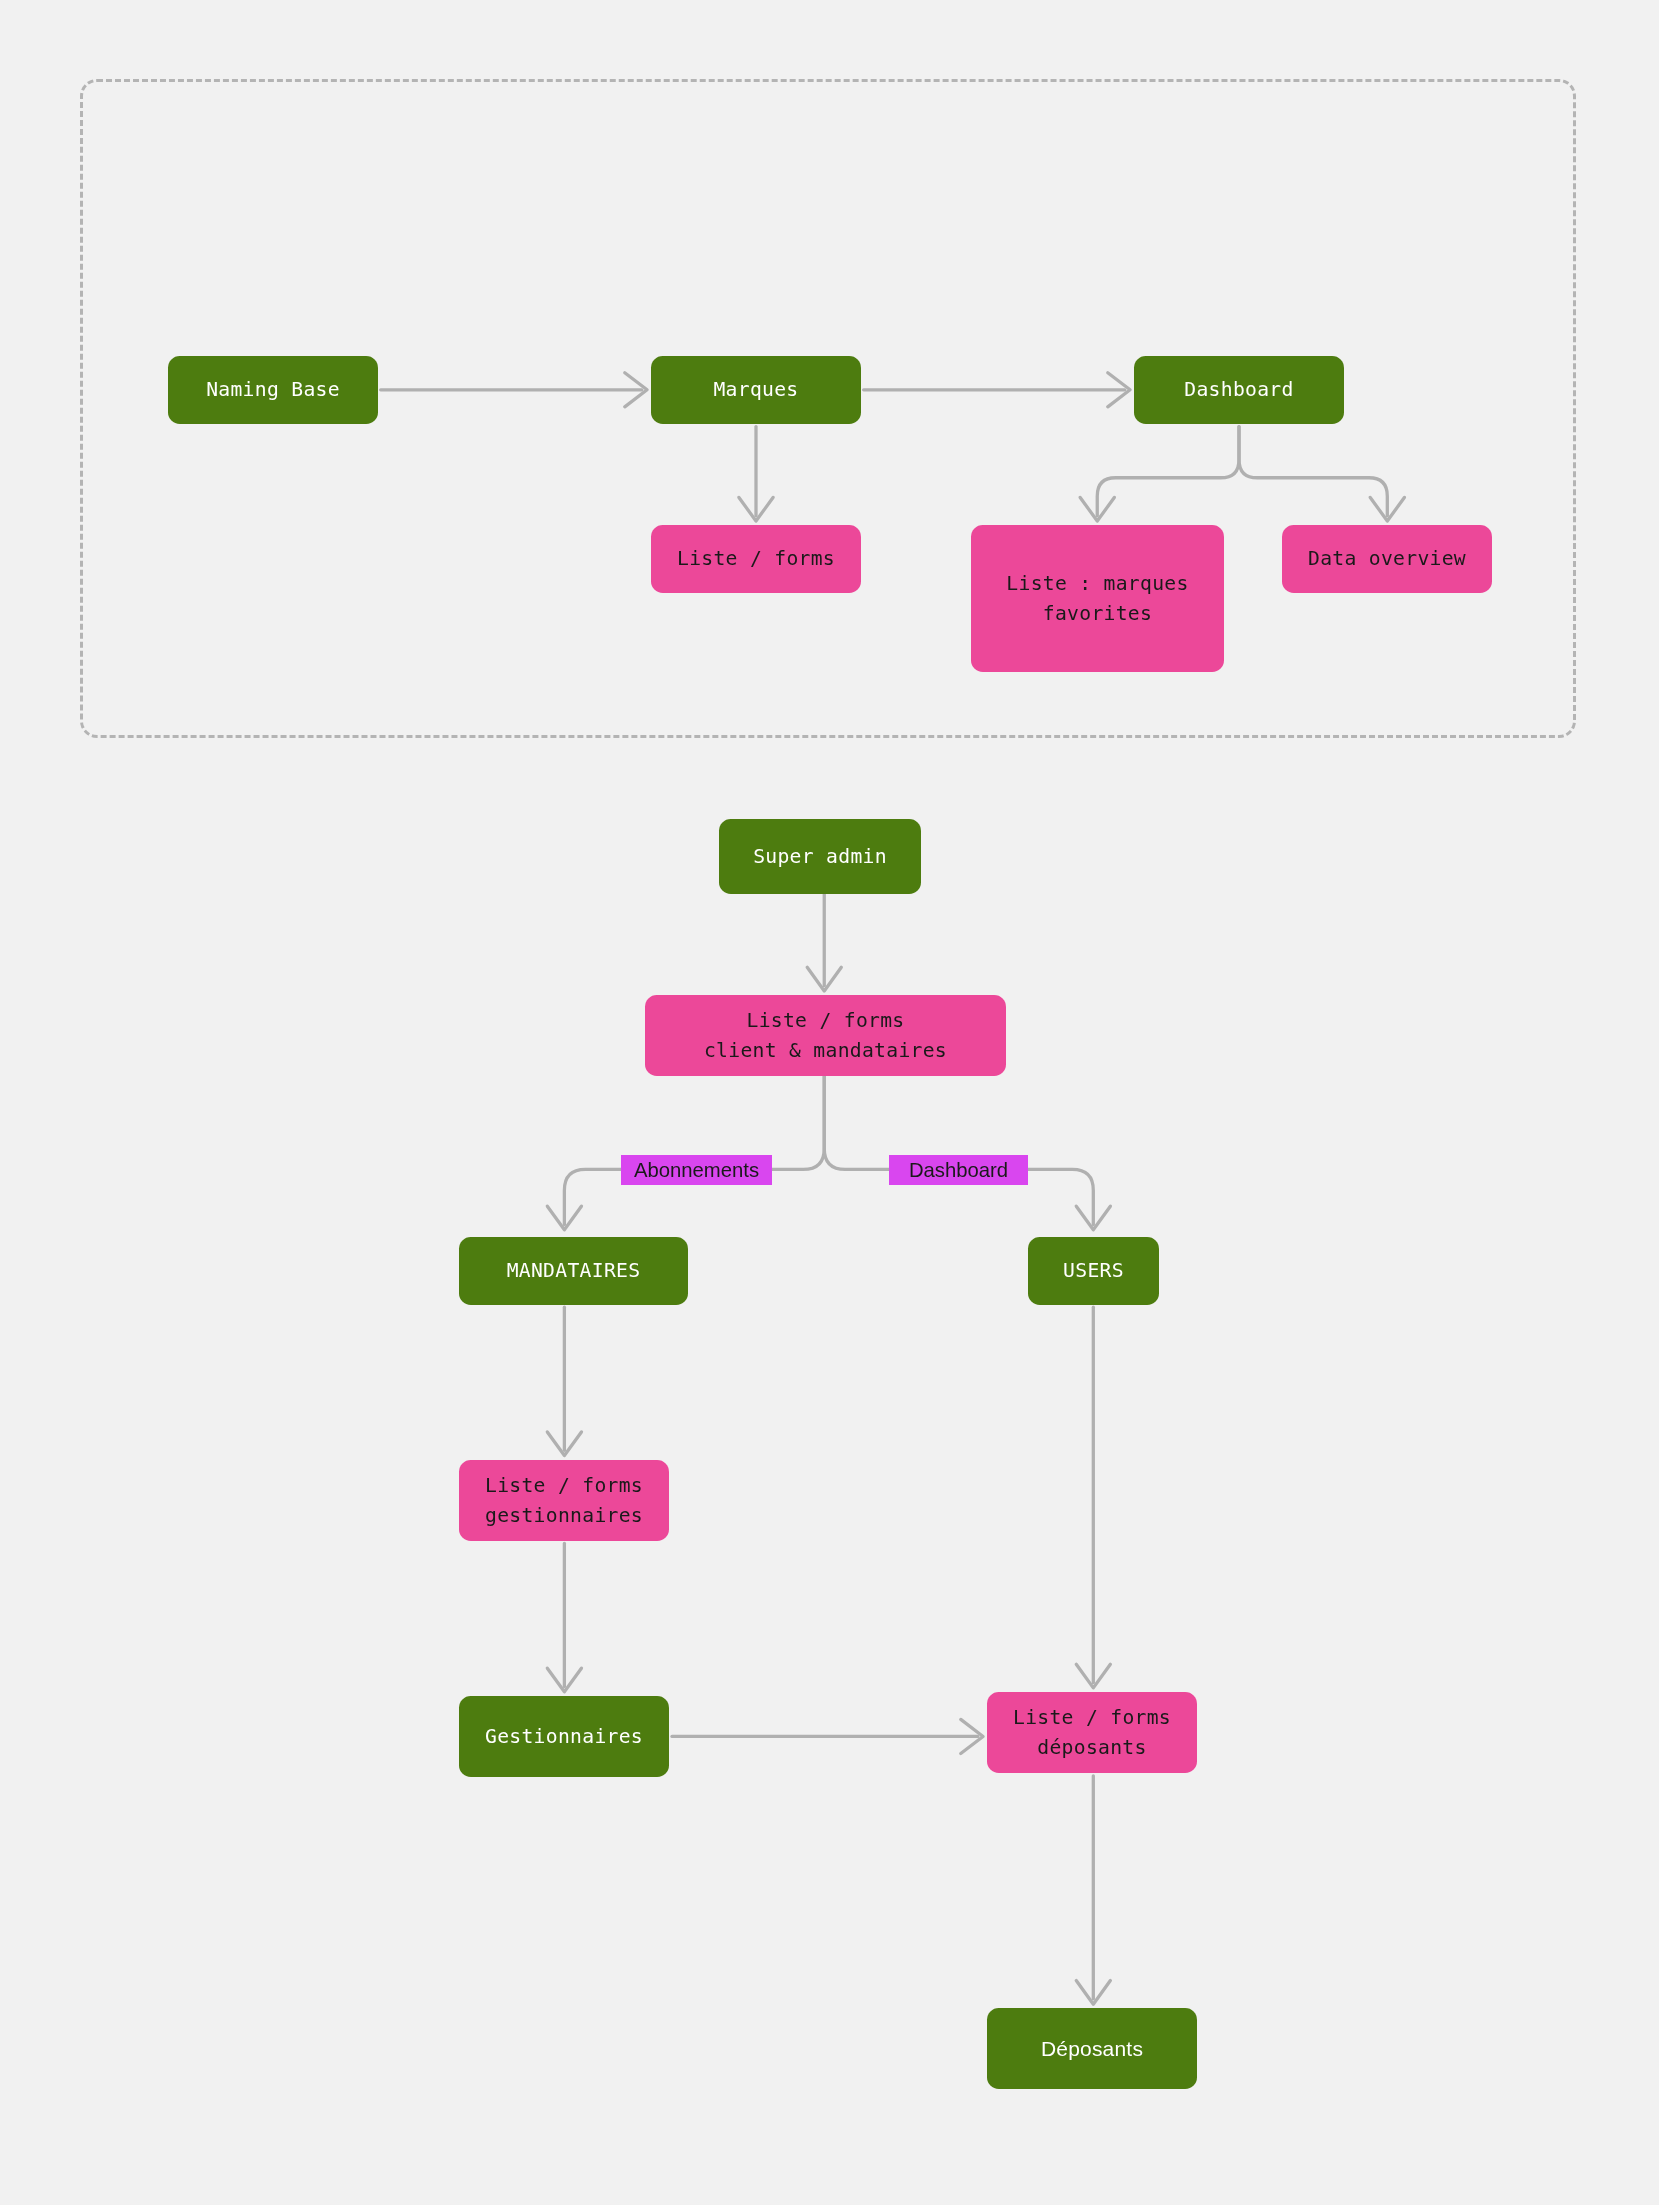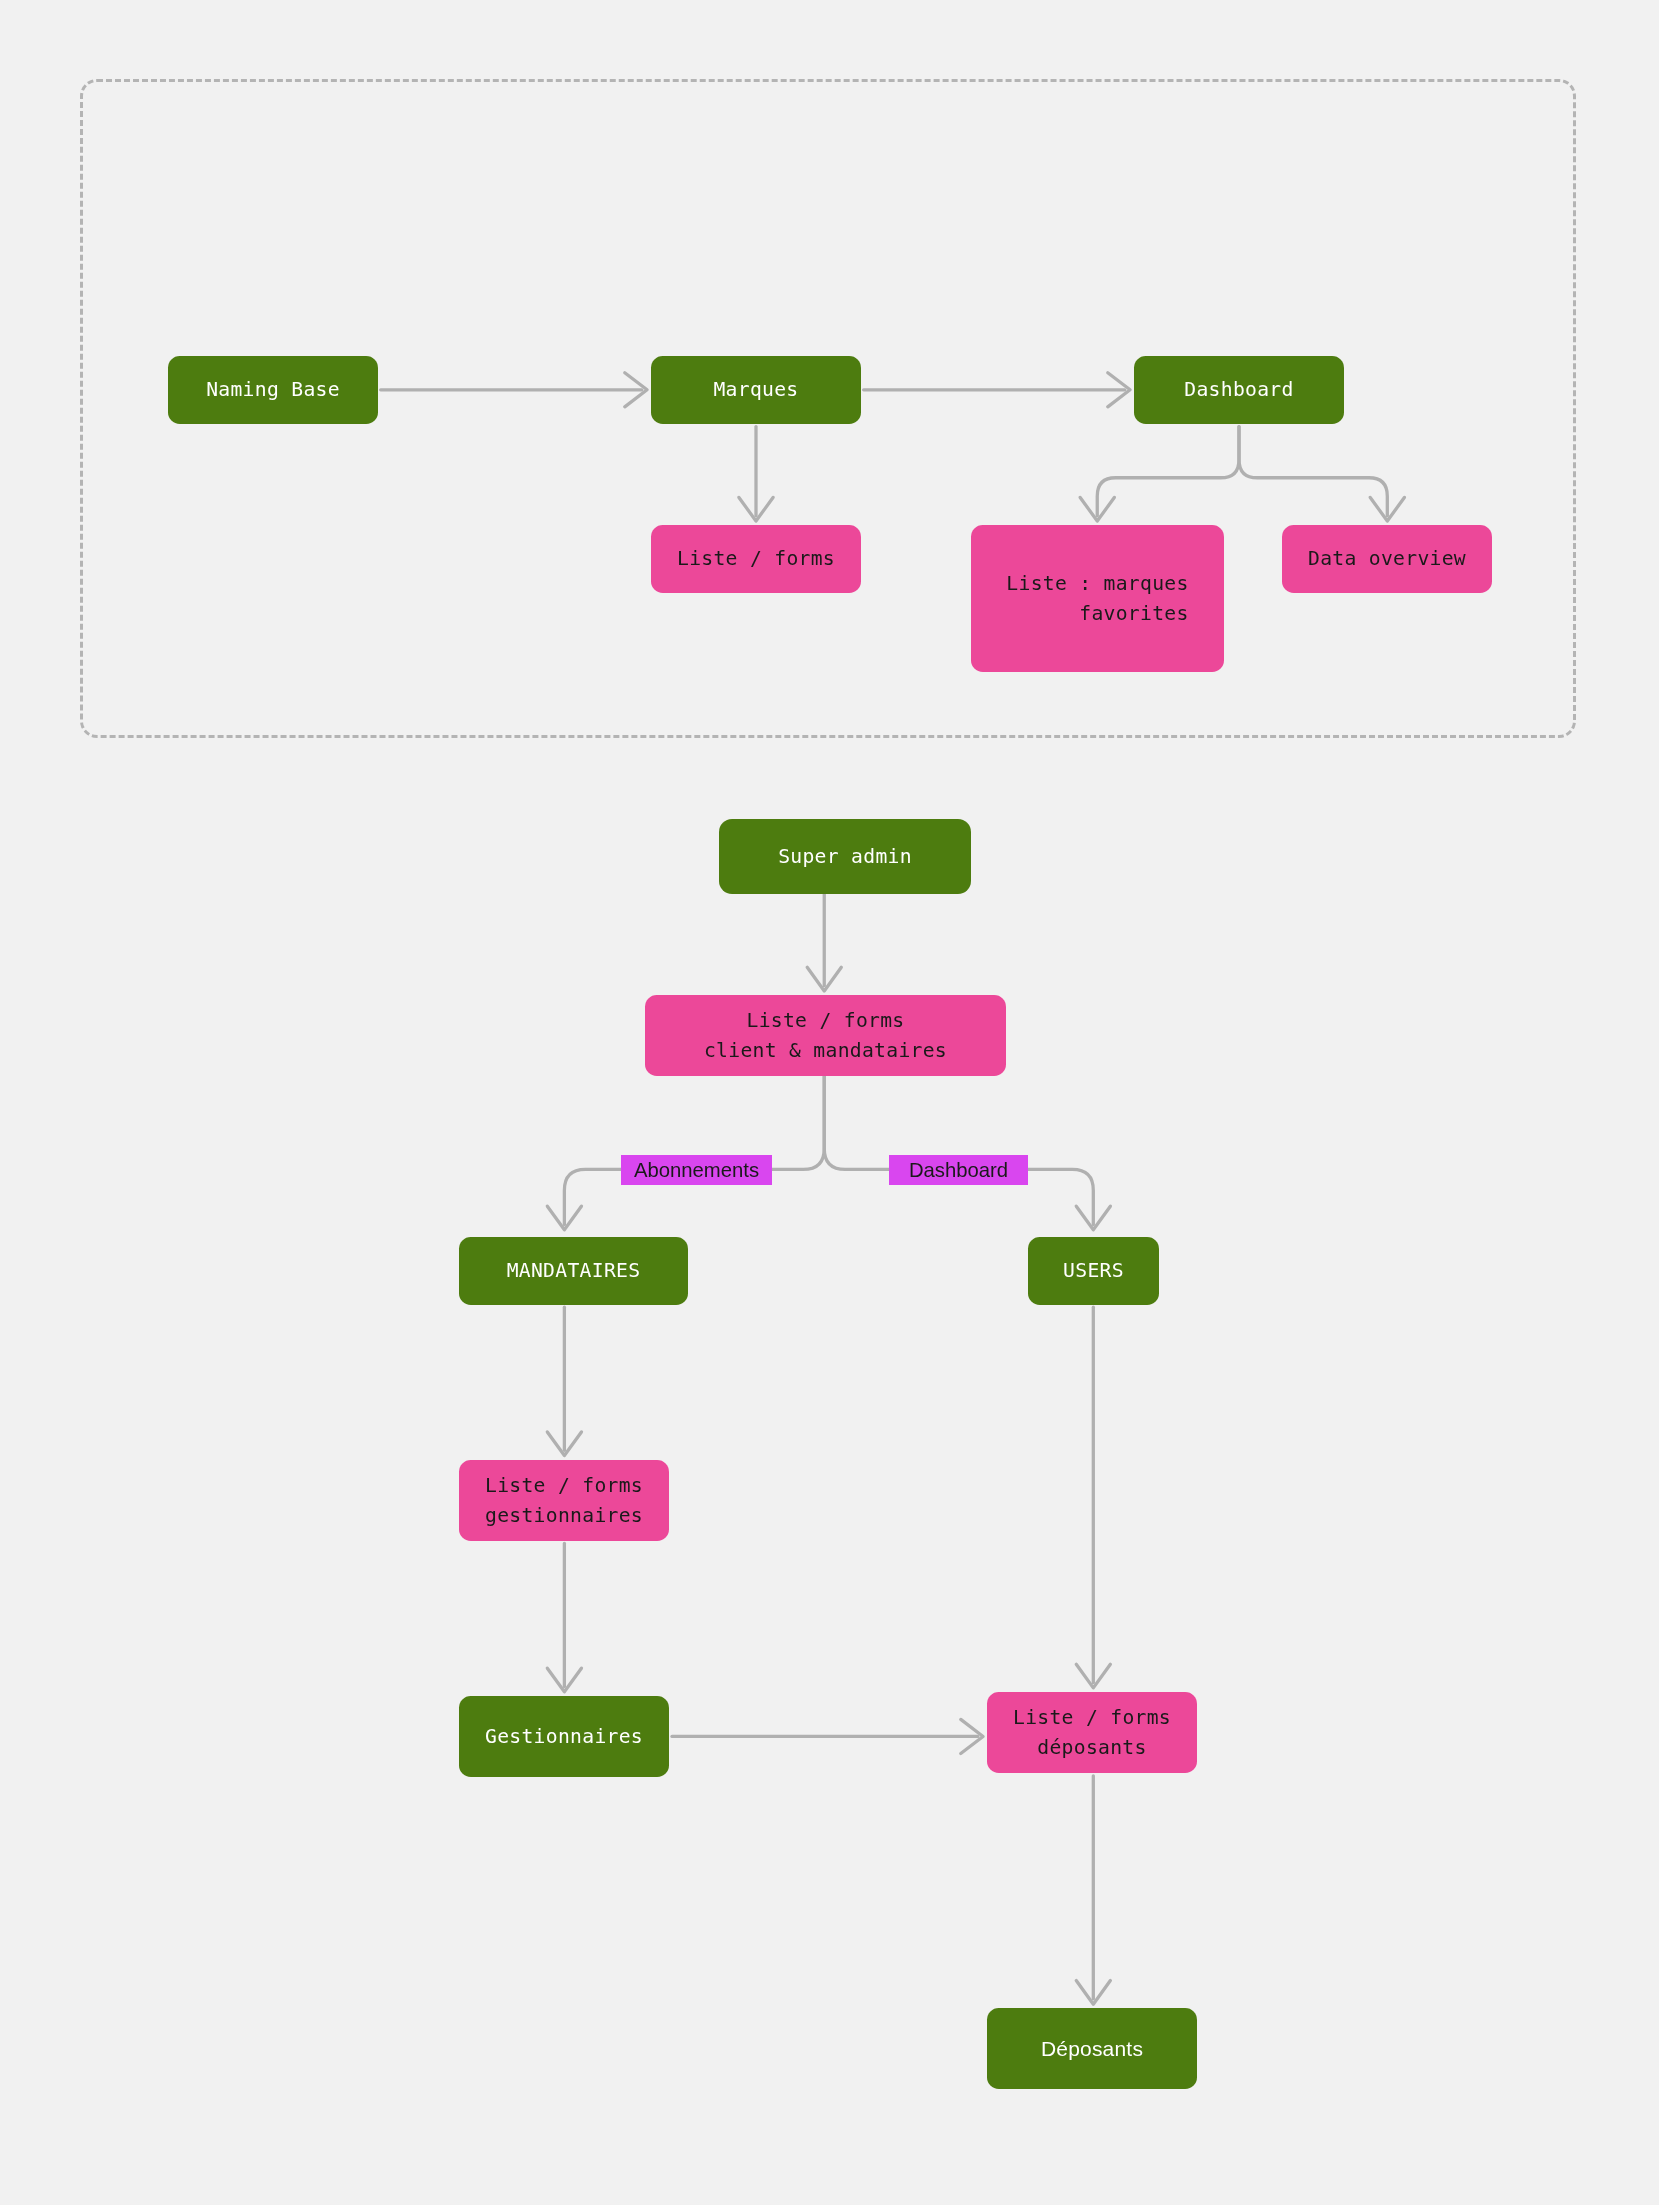--- a/index.html
+++ b/index.html
@@ -171,26 +171,26 @@
 
 
   <div class="node node-dark" style="left:168px; top:356px; width:210px; height:68px;">Naming Base</div>
 
   <div class="node node-dark" style="left:651px; top:356px; width:210px; height:68px;">Marques</div>
 
   <div class="node node-dark" style="left:1134px; top:356px; width:210px; height:68px;">Dashboard</div>
 
   <div class="node node-gray" style="left:651px; top:525px; width:210px; height:68px;">Liste / forms</div>
 
-  <div class="node node-gray" style="left:971px; top:525px; width:253px; height:147px;text-align:right;">Liste : marques
+  <div class="node node-gray" style="left:971px; top:525px; width:253px; height:147px;">Liste : marques
 favorites</div>
 
   <div class="node node-gray" style="left:1282px; top:525px; width:210px; height:68px;">Data overview</div>
 
-  <div class="node node-dark" style="left:719px; top:819px; width:252px; height:75px;border-radius:13px;">Super admin</div>
+  <div class="node node-dark" style="left:719px; top:819px; width:202px; height:75px;">Super admin</div>
 
   <div class="node node-gray" style="left:645px; top:995px; width:361px; height:81px;">Liste / forms
 client &amp; mandataires</div>
 
   <div class="node node-dark" style="left:459px; top:1237px; width:229px; height:68px;">MANDATAIRES</div>
 
   <div class="node node-dark" style="left:1028px; top:1237px; width:131px; height:68px;">USERS</div>
 
   <div class="node node-gray" style="left:459px; top:1460px; width:210px; height:81px;">Liste / forms
 gestionnaires</div>

